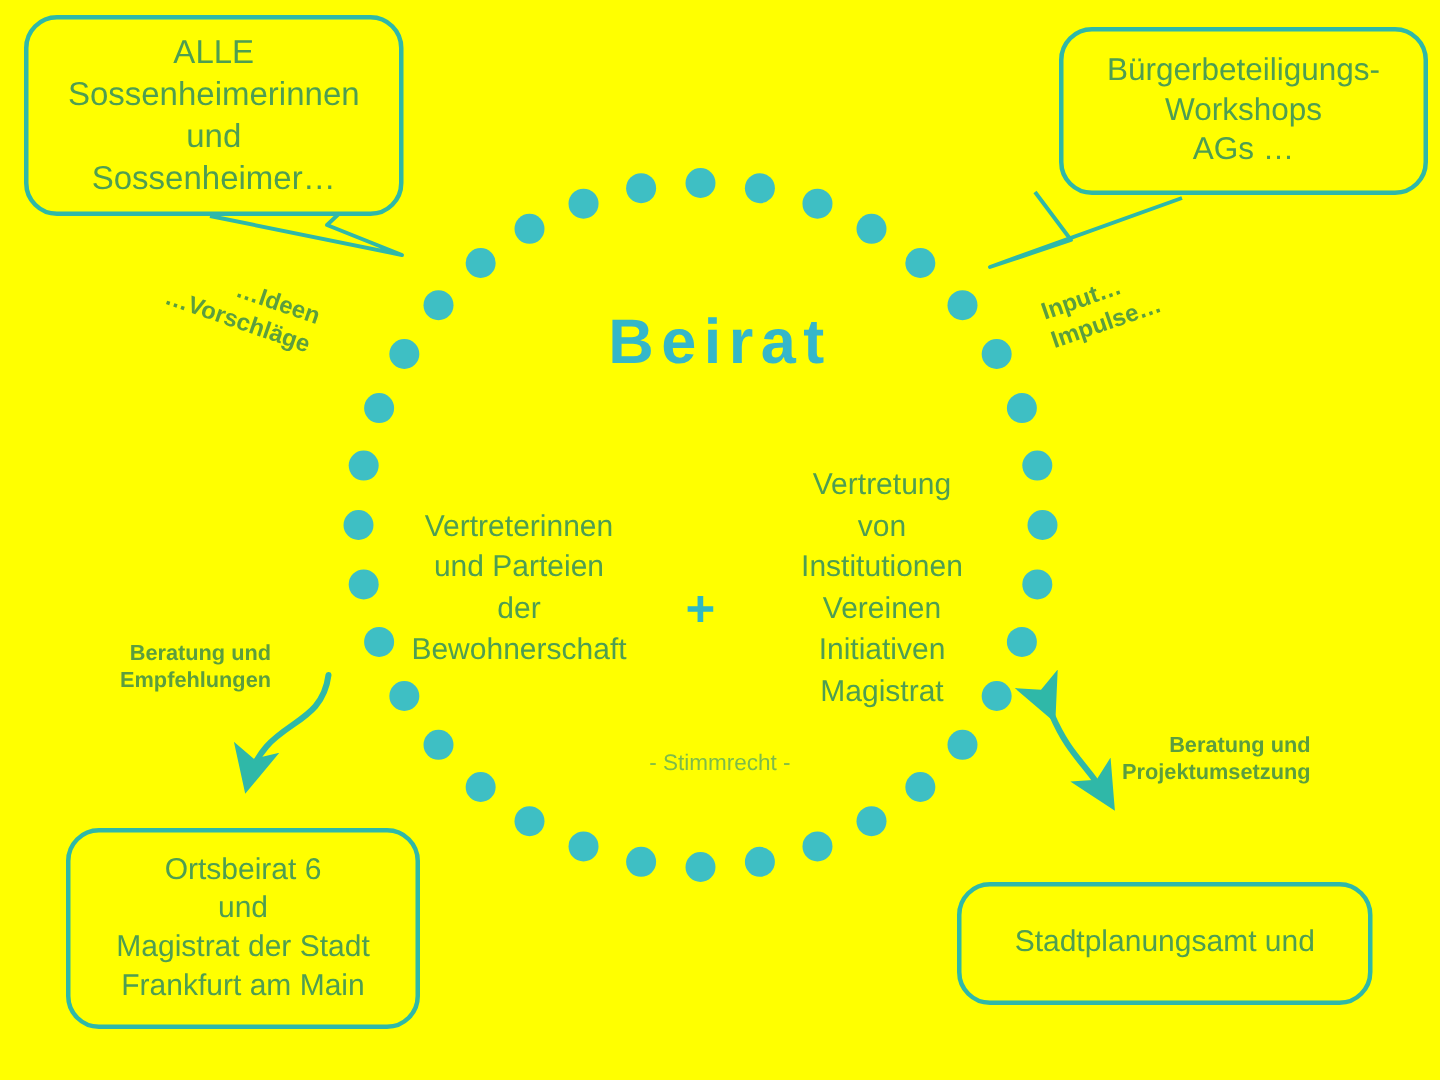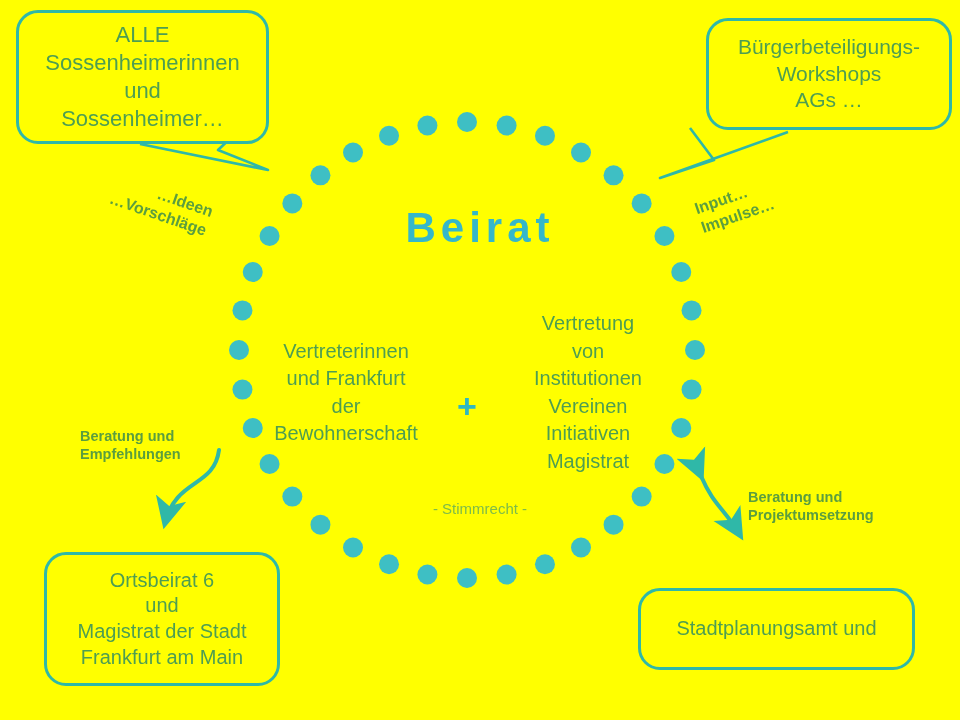--- a/index.html
+++ b/index.html
@@ -44,21 +44,21 @@
   #box-buerg  { left: 706px; top: 18px;  width: 246px; height: 112px; font-size: 21px; }
   #box-orts   { left: 44px;  top: 552px; width: 236px; height: 134px; font-size: 20px; }
   #box-stadt  { left: 638px; top: 588px; width: 277px; height: 82px;  font-size: 20px; }
 
   .cap {
     position: absolute;
     color: #5b9e3f;
     font-weight: bold;
     font-size: 16px;
     line-height: 1.22;
-    text-align: left;
+    text-align: right;
     white-space: nowrap;
     z-index: 4;
   }
   #cap-ideen  { left: 120px; top: 170px; transform: rotate(19deg); transform-origin: left top; text-align: right; }
   #cap-input  { left: 692px; top: 200px; transform: rotate(-19deg); transform-origin: left top; text-align: left; }
   #cap-berat-l{ left: 80px;  top: 428px; font-size: 14.5px; }
   #cap-berat-r{ left: 748px; top: 489px; font-size: 14.5px; }
 
   #title-beirat {
     position: absolute;
@@ -206,21 +206,21 @@
   <div class="cap" id="cap-berat-r">
     <div>Beratung und</div>
     <div>Projektumsetzung</div>
   </div>
 
   <div id="title-beirat">Beirat</div>
 
   <div id="center-cols">
     <div class="col">
       <div>Vertreterinnen</div>
-      <div>und Frankfurt</div>
+      <div>und Parteien</div>
       <div>der</div>
       <div>Bewohnerschaft</div>
     </div>
     <div id="plus-sign">+</div>
     <div class="col">
       <div>Vertretung</div>
       <div>von</div>
       <div>Institutionen</div>
       <div>Vereinen</div>
       <div>Initiativen</div>

